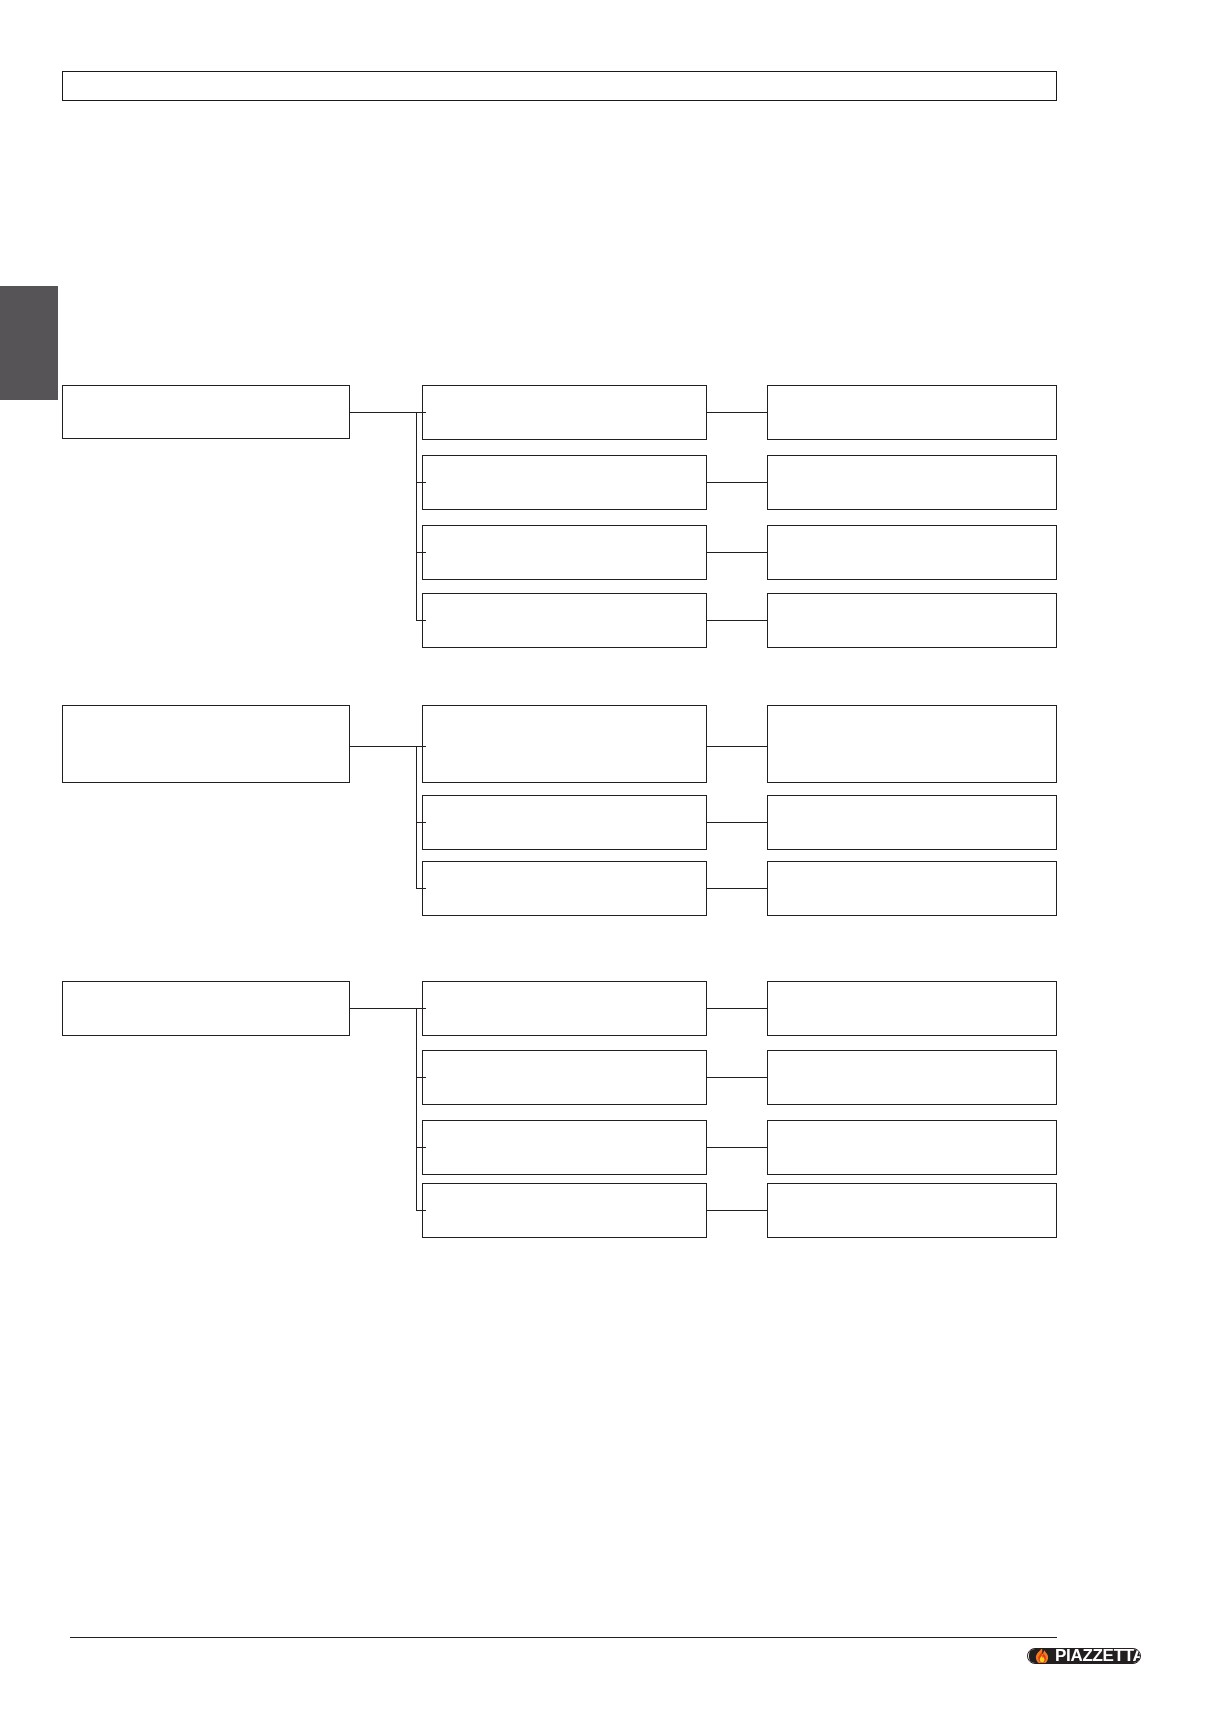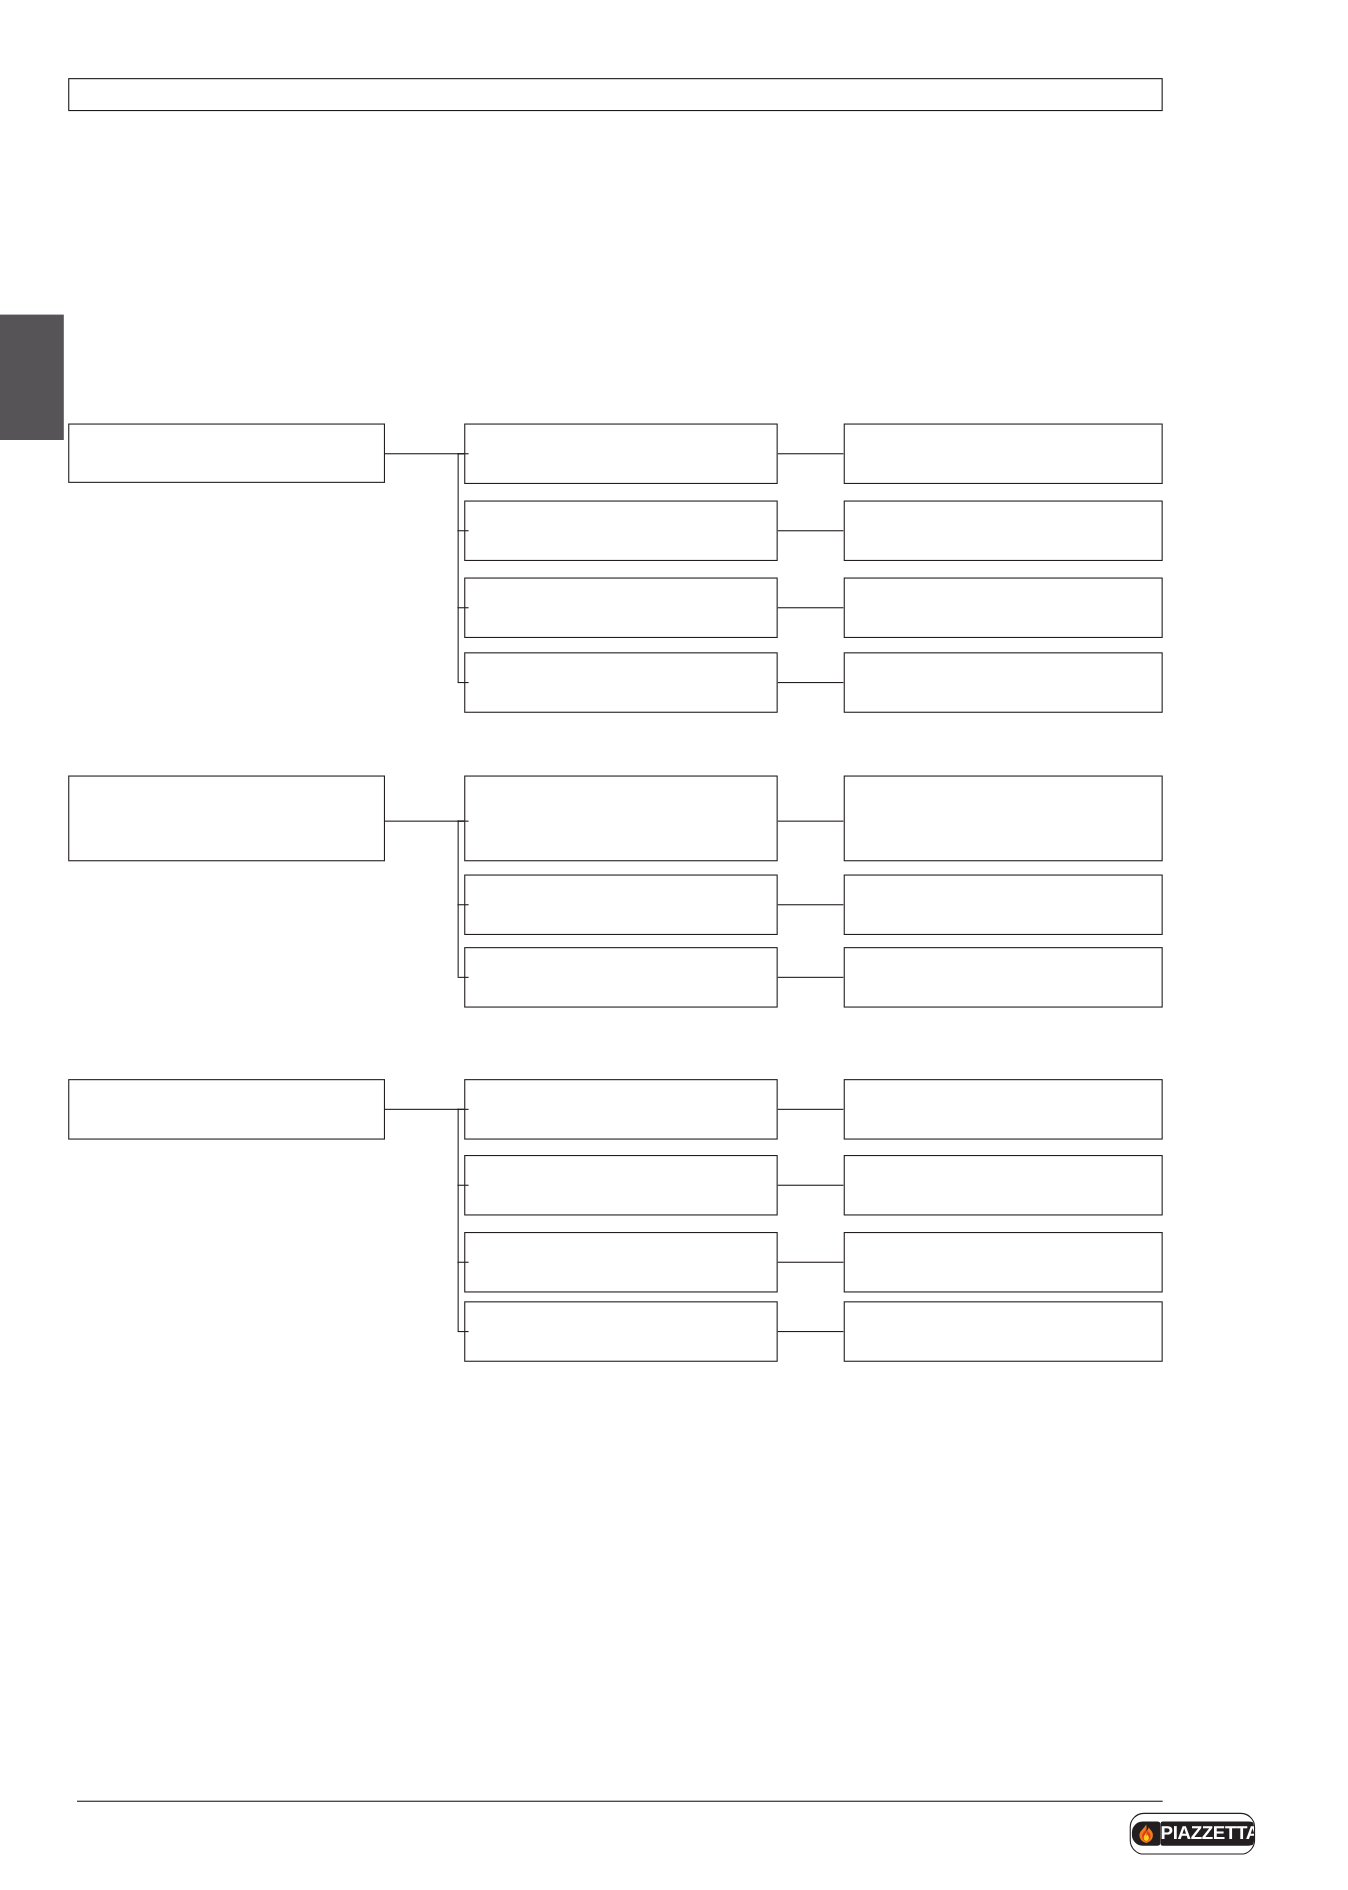--- a/index.html
+++ b/index.html
@@ -99,21 +99,21 @@
     font-size: 11px;
     color: #231f20;
   }
 
   
   .logo {
     position: absolute;
     left: 1027px;
     top: 1648px;
     width: 114px;
-    height: 38px;
+    height: 16px;
     border: 1.4px solid #231f20;
     border-radius: 13px;
     box-sizing: border-box;
     display: flex;
     align-items: center;
     background: #ffffff;
     overflow: hidden;
   }
   .logo-mark {
     width: 26px;

